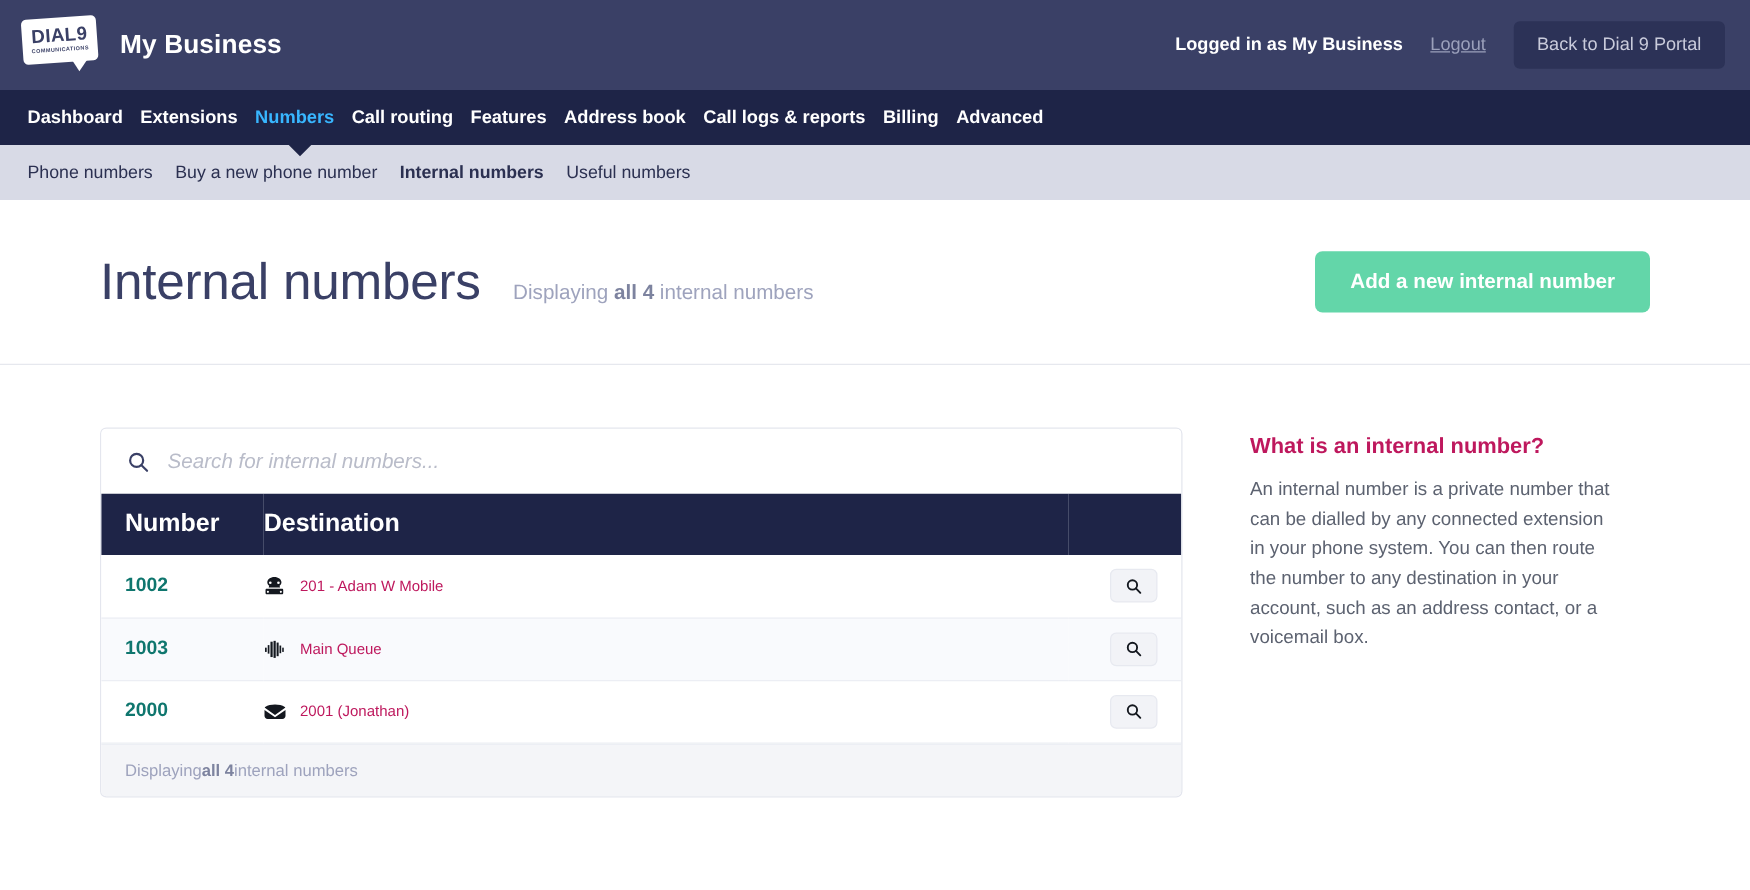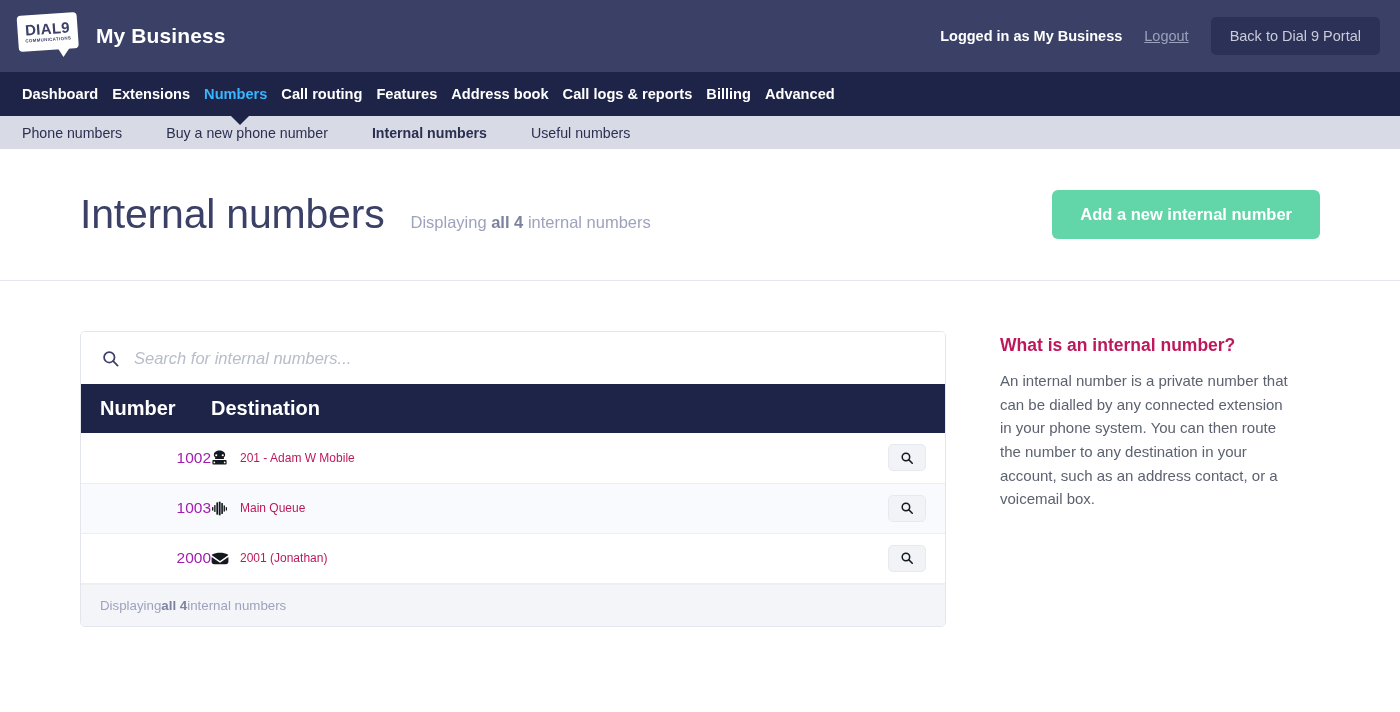--- a/index.html
+++ b/index.html
@@ -93,26 +93,26 @@
     font-size: 14.6px;
     font-weight: bold;
     text-decoration: none;
     cursor: pointer;
     white-space: nowrap;
   }
   .mainnav a.active { color: #38b6ff; }
 
   
   .subnav {
-    height: 33px;
+    height: 44px;
     background: #d8dae6;
     display: flex;
     align-items: center;
     padding-left: 22px;
-    gap: 44px;
+    gap: 18px;
     position: relative;
   }
   .subnav a {
     color: #2b3051;
     font-size: 14.2px;
     text-decoration: none;
     cursor: pointer;
     white-space: nowrap;
   }
   .subnav a.active { font-weight: bold; }
@@ -221,23 +221,22 @@
     padding: 0;
     height: 50px;
     border-bottom: 1px solid #eceef4;
     vertical-align: middle;
   }
   tbody tr:nth-child(odd) { background: #ffffff; }
   tbody tr:nth-child(even) { background: #f9fafd; }
   td.cell-number {
     padding-left: 19px;
     font-size: 15.5px;
-    font-weight: normal;
-    color: #a21caf;
-    text-align: right;
+    font-weight: bold;
+    color: #0f766e;
   }
   td.cell-dest {
     font-size: 12px;
     color: #be185d;
   }
   .dest-wrap { display: flex; align-items: center; gap: 10px; }
   .dest-icon { color: #14181f; display: inline-flex; align-items: center; width: 19px; }
   td.cell-act { text-align: right; padding-right: 19px; }
   .view-btn {
     background: #f2f3f7;

